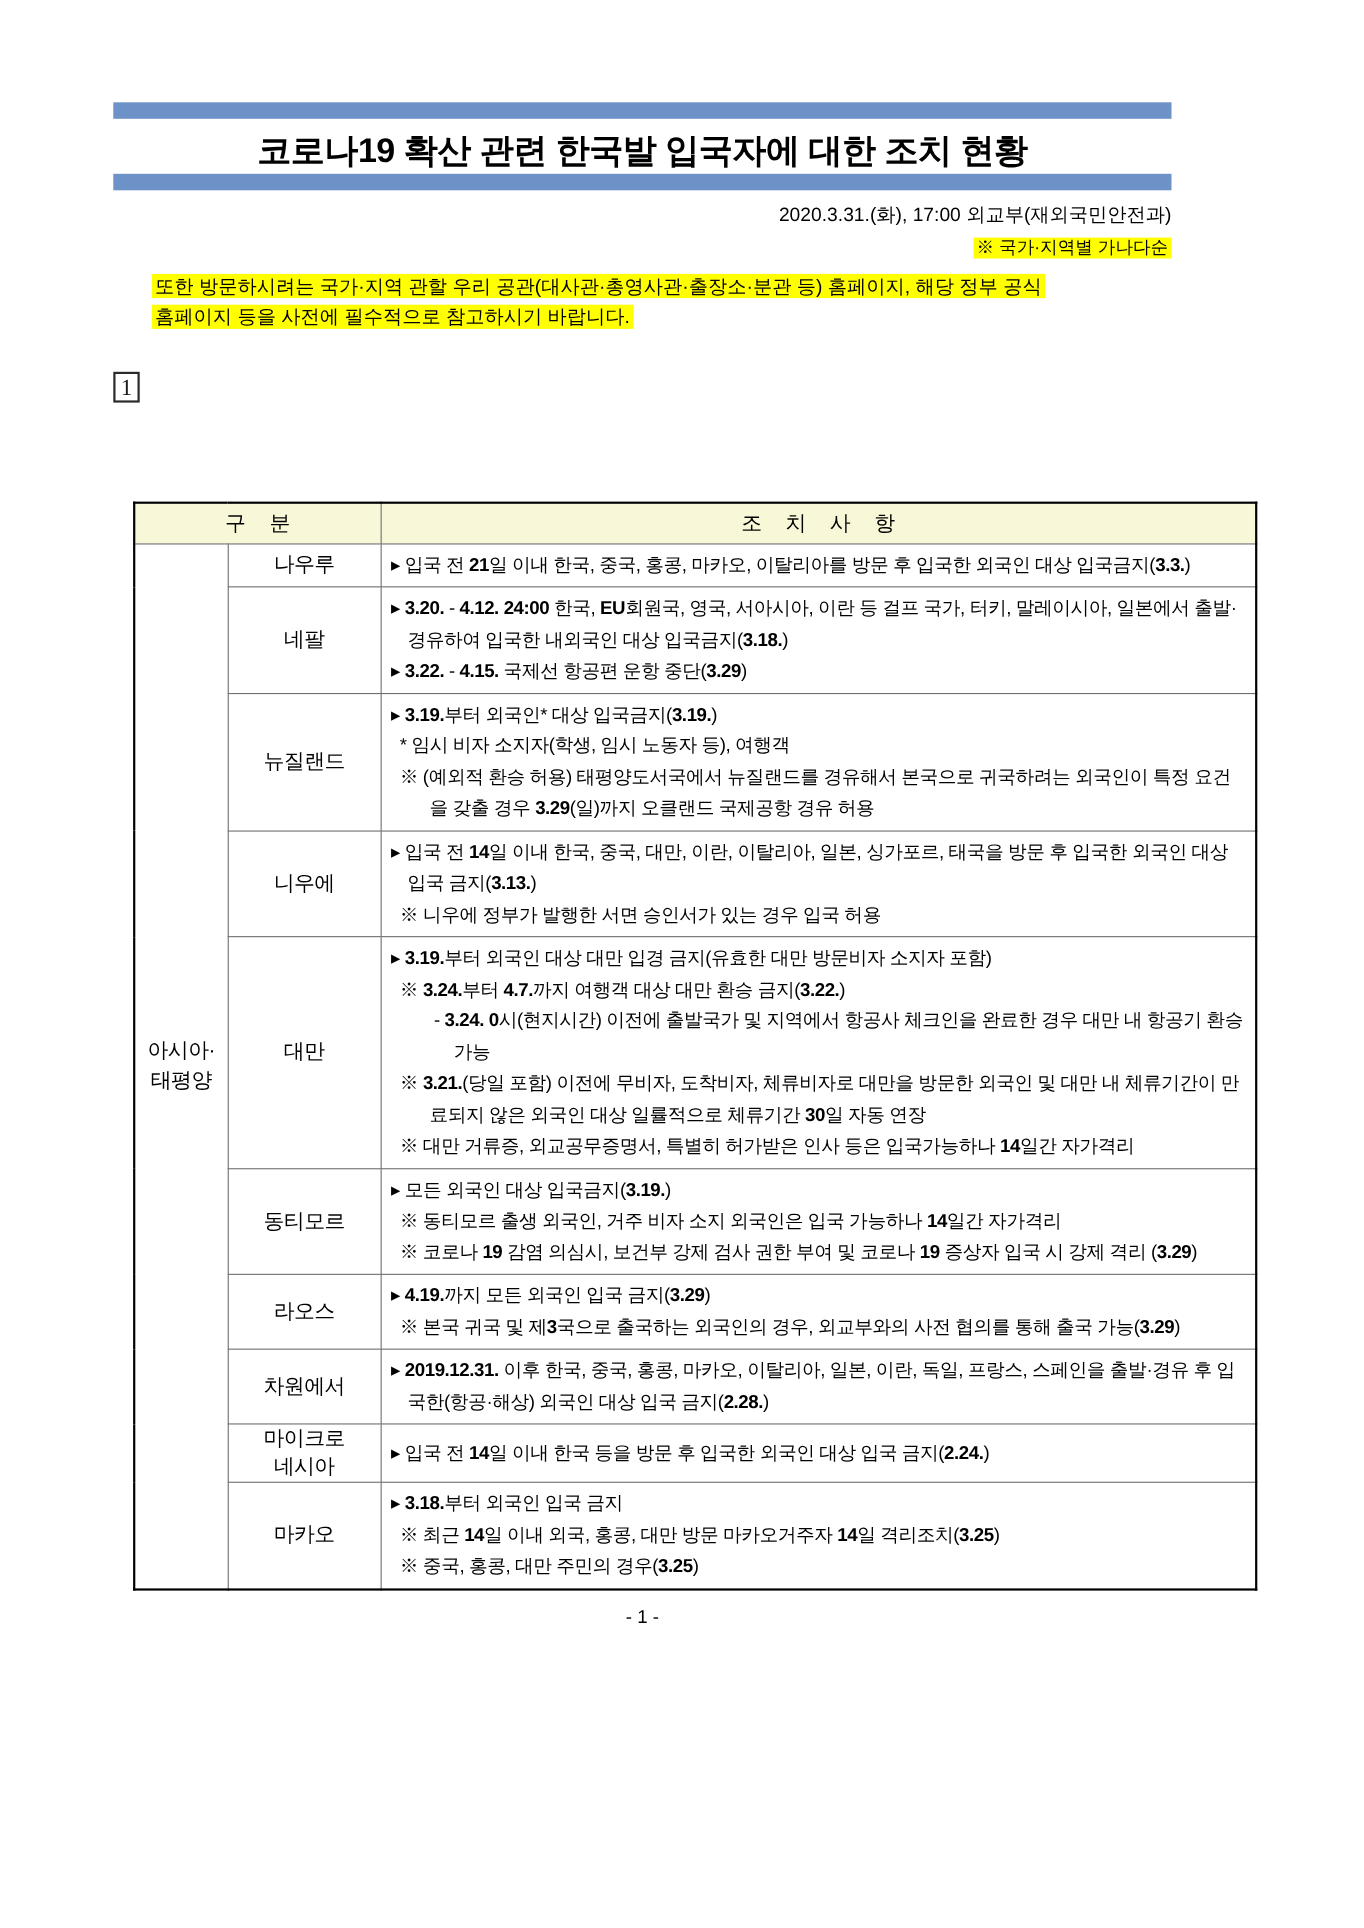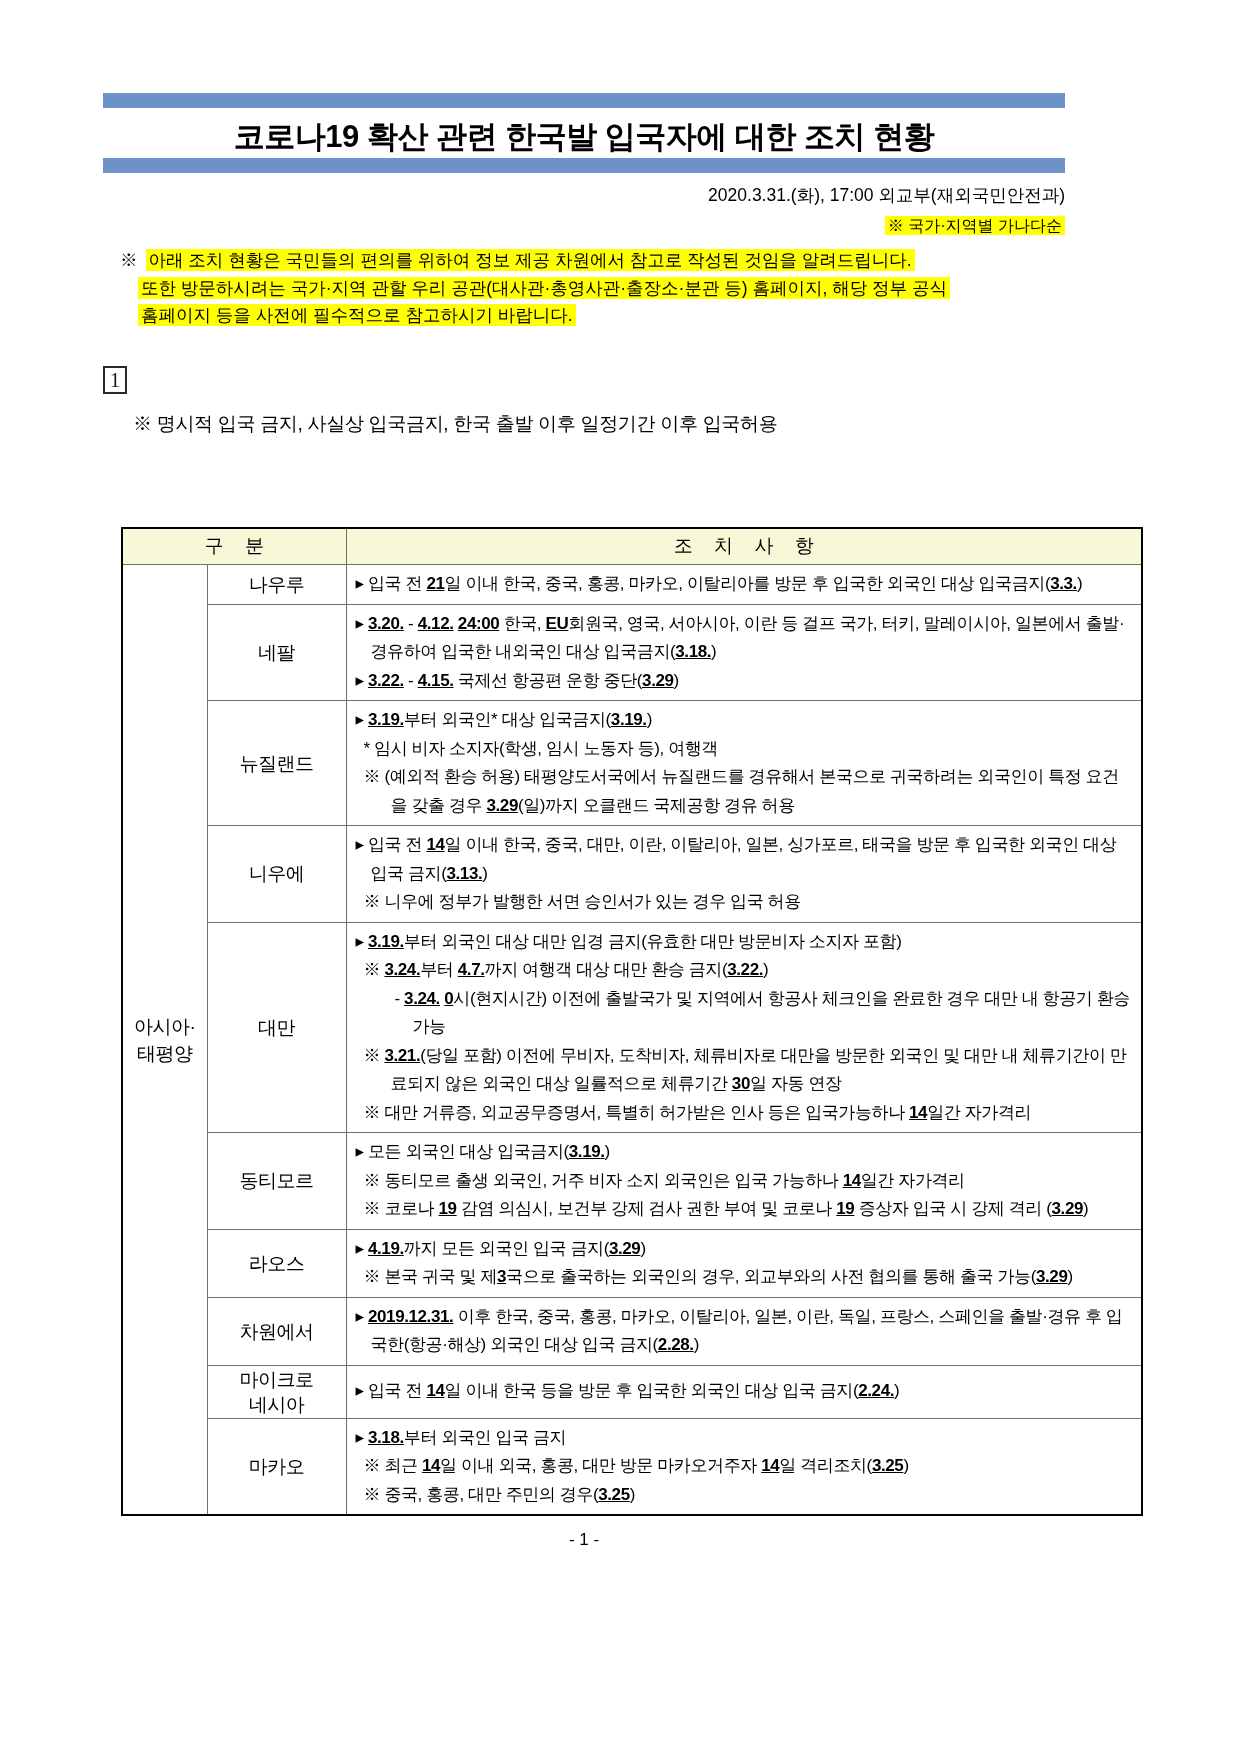--- a/index.html
+++ b/index.html
@@ -129,21 +129,21 @@
   }
   td.measures-cell {
     vertical-align: middle;
     padding: 5px 9px 5px 4px;
     letter-spacing: -0.4px;
   }
   .ln { line-height: 28.5px; }
   .ln.i0 { padding-left: 20px; text-indent: -15px; }
   .ln.i1 { padding-left: 40px; text-indent: -27px; }
   .ln.i2 { padding-left: 62px; text-indent: -18px; }
-  .ln b { font-weight: bold; text-decoration: underline; }
+  .ln b { font-weight: bold; }
 
   .footer {
     text-align: center;
     font-size: 17px;
     margin-top: 14px;
   }
 </style>
 </head>
 <body>
 
@@ -155,36 +155,32 @@
 
   <div class="bar"></div>
 
   <div class="date-line">2020.3.31.(화), 17:00 외교부(재외국민안전과)</div>
 
   <div class="sort-tag">
     <span class="hl">※ 국가·지역별 가나다순</span>
   </div>
 
   <div class="notice">
-    <div>
-      <span class="mark">※</span><span class="hl">아래 조치 현황은 국민들의 편의를 위하여 정보 제공 차원에서 참고로 작성된 것임을 알려드립니다.</span>
-    </div>
     <div class="cont">
       <span class="hl">또한 방문하시려는 국가·지역 관할 우리 공관(대사관·총영사관·출장소·분관 등) 홈페이지, 해당 정부 공식</span>
     </div>
     <div class="cont">
       <span class="hl">홈페이지 등을 사전에 필수적으로 참고하시기 바랍니다.</span>
     </div>
   </div>
 
   <div class="sec1">
     <span class="numbox">1</span>
   </div>
 
-  <div class="sec1-note">※ 명시적 입국 금지, 사실상 입국금지, 한국 출발 이후 일정기간 이후 입국허용</div>
 
 
   <table class="restrict">
     <colgroup>
       <col style="width:85px">
       <col style="width:139px">
       <col>
     </colgroup>
     <thead>
       <tr>

